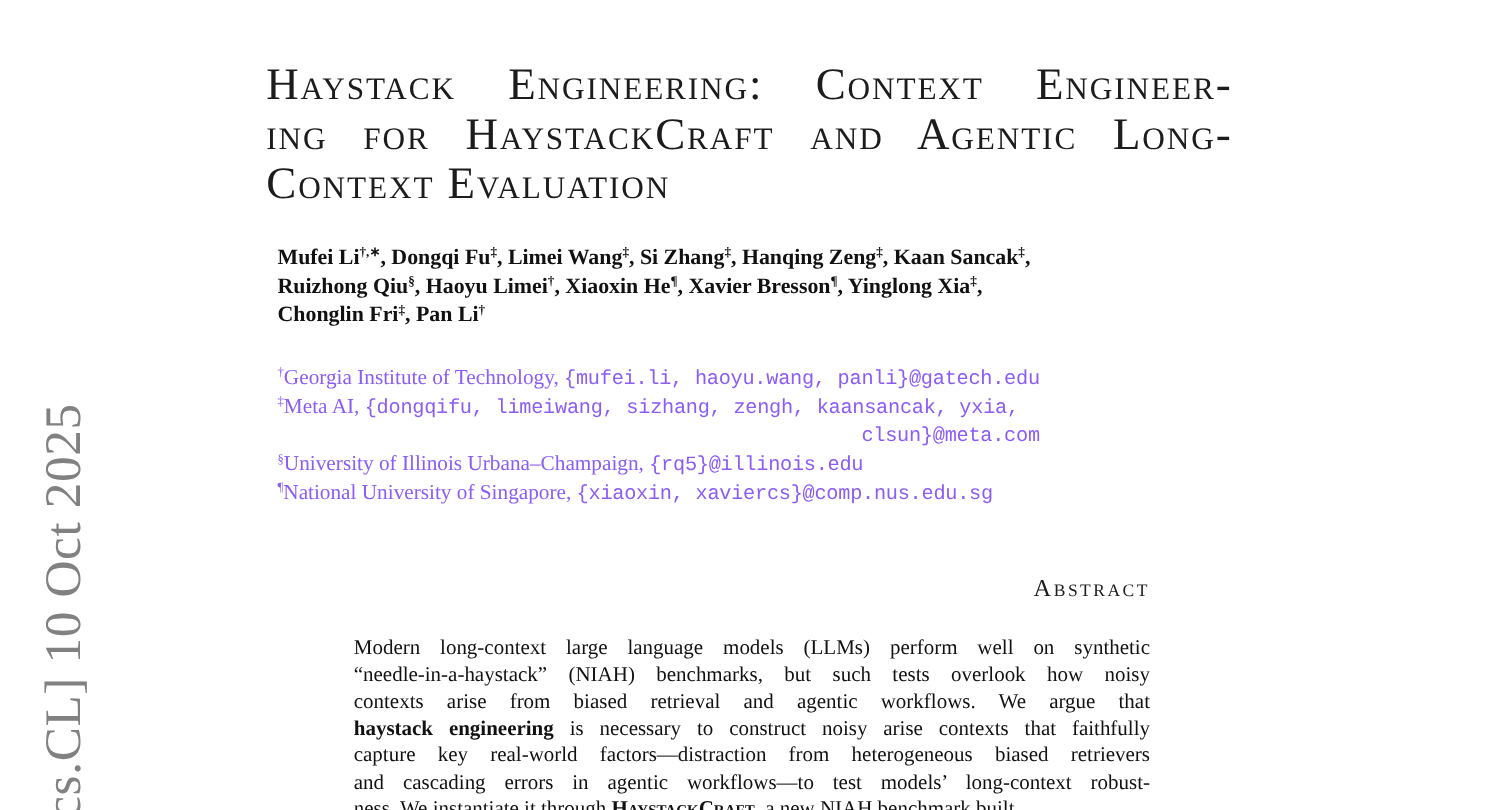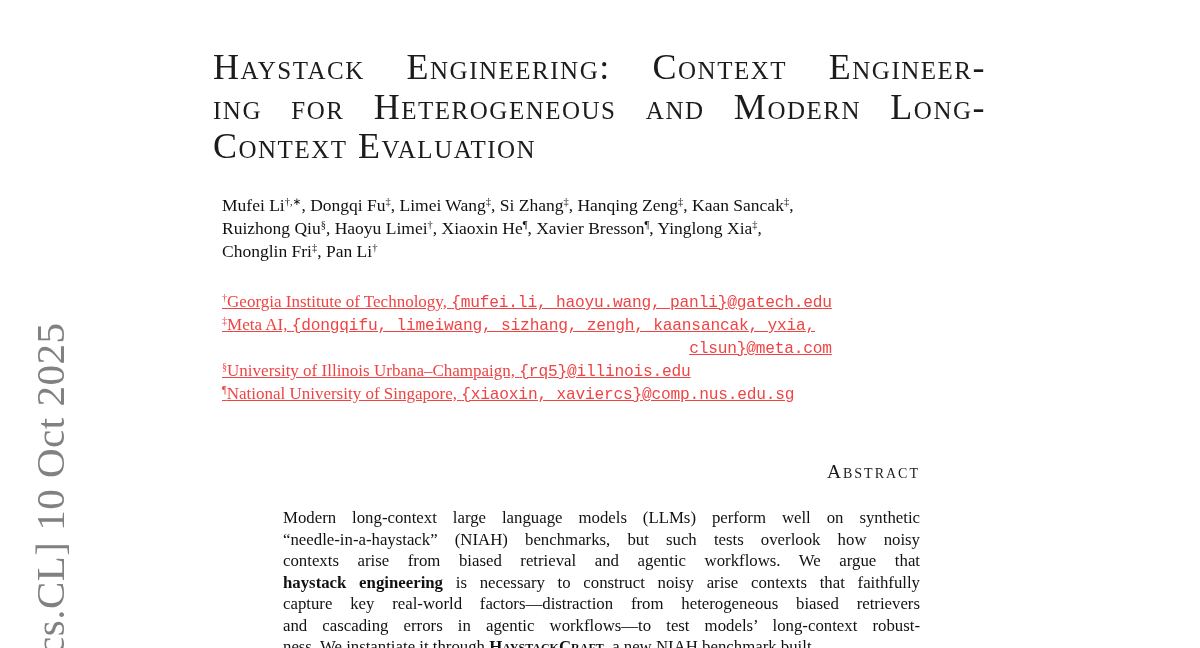--- a/index.html
+++ b/index.html
@@ -34,39 +34,38 @@
     font-variant: small-caps;
     letter-spacing: 1.5px;
     color: #1c1c1c;
   }
   .jline { text-align: justify; text-align-last: justify; }
 
   
   .authors-block {
     position: absolute;
     left: 222px; top: 194px;
-    font-size: 17.5px; font-weight: normal;
+    font-size: 17.5px; font-weight: bold;
     line-height: 23px;
     color: #111;
   }
   sup.sx {
     font-size: 60%;
     line-height: 0;
     vertical-align: super;
     position: relative; top: 1px;
   }
 
   
   .affils-block {
     position: absolute;
     left: 222px; top: 291px;
     font-size: 17px;
     line-height: 22px;
-    color: #ef4444;
-    text-decoration: underline;
+    color: #8b5cf6;
   }
   .affil-line.indent { margin-left: 24px; text-align: right; }
   .mono {
     font-family: "Liberation Mono", monospace;
     font-size: 16.2px;
     letter-spacing: -0.2px;
   }
 
   
   .abs-heading {
@@ -92,21 +91,21 @@
 </style>
 </head>
 <body>
 
 <div class="page">
 
   <div class="watermark">cs.CL] 10 Oct 2025</div>
 
   <div class="title-block">
     <div class="jline">Haystack Engineering: Context Engineer-</div>
-    <div class="jline">ing for Heterogeneous and Modern Long-</div>
+    <div class="jline">ing for HaystackCraft and Agentic Long-</div>
     <div>Context Evaluation</div>
   </div>
 
   <div class="authors-block">
       <div class="author-line"><span>Mufei Li</span><sup class="sx">†,∗</sup><span>, </span><span>Dongqi Fu</span><sup class="sx">‡</sup><span>, </span><span>Limei Wang</span><sup class="sx">‡</sup><span>, </span><span>Si Zhang</span><sup class="sx">‡</sup><span>, </span><span>Hanqing Zeng</span><sup class="sx">‡</sup><span>, </span><span>Kaan Sancak</span><sup class="sx">‡</sup><span>,</span></div>
       <div class="author-line"><span>Ruizhong Qiu</span><sup class="sx">§</sup><span>, </span><span>Haoyu Limei</span><sup class="sx">†</sup><span>, </span><span>Xiaoxin He</span><sup class="sx">¶</sup><span>, </span><span>Xavier Bresson</span><sup class="sx">¶</sup><span>, </span><span>Yinglong Xia</span><sup class="sx">‡</sup><span>,</span></div>
       <div class="author-line"><span>Chonglin Fri</span><sup class="sx">‡</sup><span>, </span><span>Pan Li</span><sup class="sx">†</sup></div>
     </div>
 
   <div class="affils-block">

